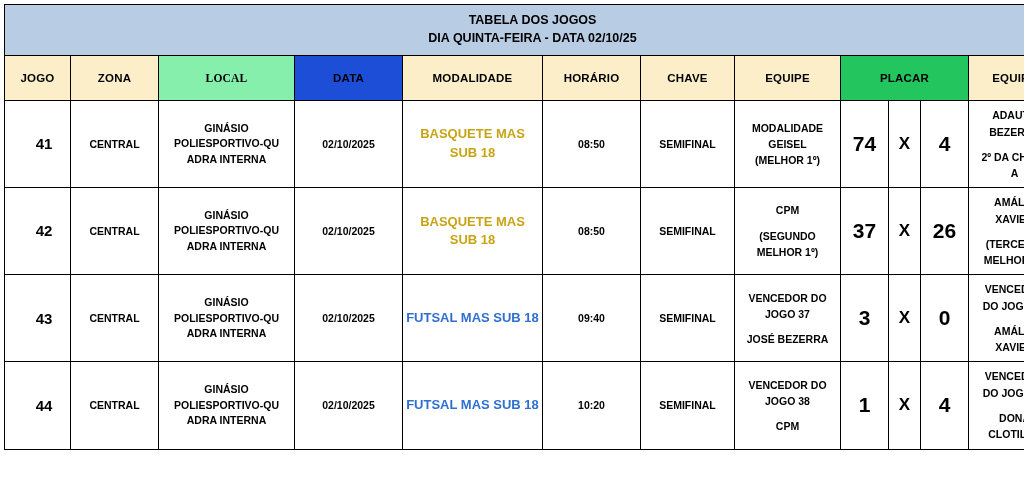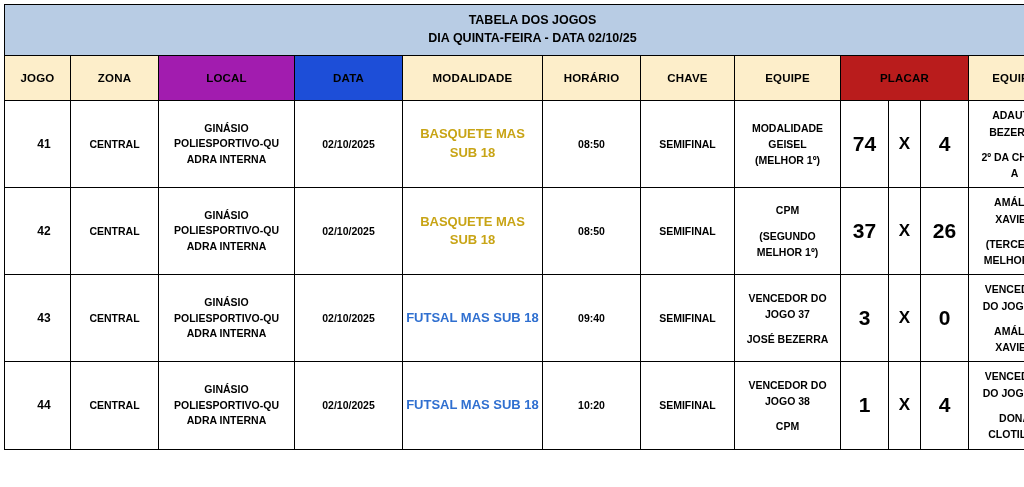--- a/index.html
+++ b/index.html
@@ -53,21 +53,21 @@
     text-align: center;
   }
 
   
   tbody td {
     font-size: 10.5px;
     font-weight: bold;
     padding: 6px 3px;
     line-height: 1.45;
   }
-  .c-jogo { font-size: 12px; padding-left: 16px; }
+  .c-jogo { font-size: 15px; padding-left: 16px; }
   .c-zona { font-size: 10.5px; }
   .c-local { font-size: 10.5px; line-height: 1.5; }
   .c-data { font-size: 10.5px; }
   .c-modalidade { font-size: 13px; }
   .c-horario { font-size: 10.5px; }
   .c-chave { font-size: 10.5px; }
   .c-equipe { font-size: 10.5px; line-height: 1.55; }
   .c-score {
     font-size: 21px;
     font-weight: bold;
@@ -123,27 +123,27 @@
           <span class="title-line1">TABELA DOS JOGOS</span>
           <span class="title-line2">DIA QUINTA-FEIRA - DATA 02/10/25</span>
         </td>
       </tr>
     </thead>
 
     <thead class="colhead">
       <tr>
         <th style="background: rgb(253, 238, 202);">JOGO</th>
         <th style="background: rgb(253, 238, 202);">ZONA</th>
-        <th style="background: #a21caf;">LOCAL</th>
+        <th style="background: #86efac; font-family: Liberation Serif, serif;">LOCAL</th>
         <th style="background: #1d4ed8;">DATA</th>
         <th style="background: rgb(253, 238, 202); margin-left: 32px;">MODALIDADE</th>
         <th style="background: rgb(253, 238, 202);">HORÁRIO</th>
         <th style="background: rgb(253, 238, 202);">CHAVE</th>
         <th style="background: rgb(253, 238, 202);">EQUIPE</th>
-        <th colspan="3" style="background: #b91c1c;">PLACAR</th>
+        <th colspan="3" style="background: #22c55e;">PLACAR</th>
         <th style="background: rgb(253, 238, 202);">EQUIPE</th>
       </tr>
     </thead>
 
     <tbody>
 
       <tr>
         <td class="c-jogo">41</td>
         <td class="c-zona">CENTRAL</td>
         <td class="c-local">

